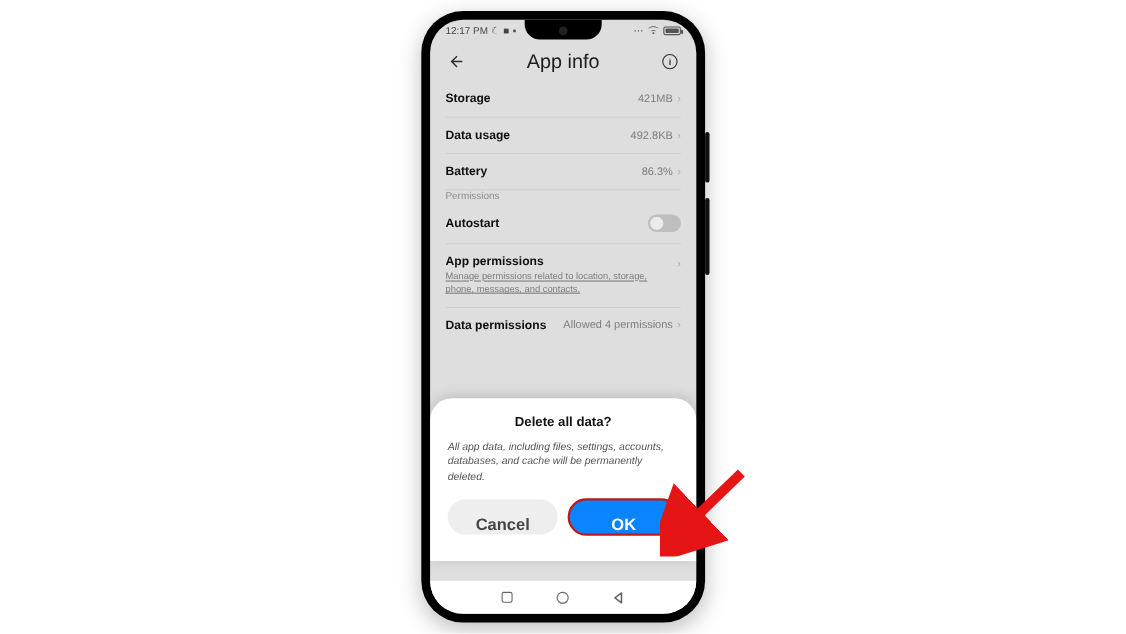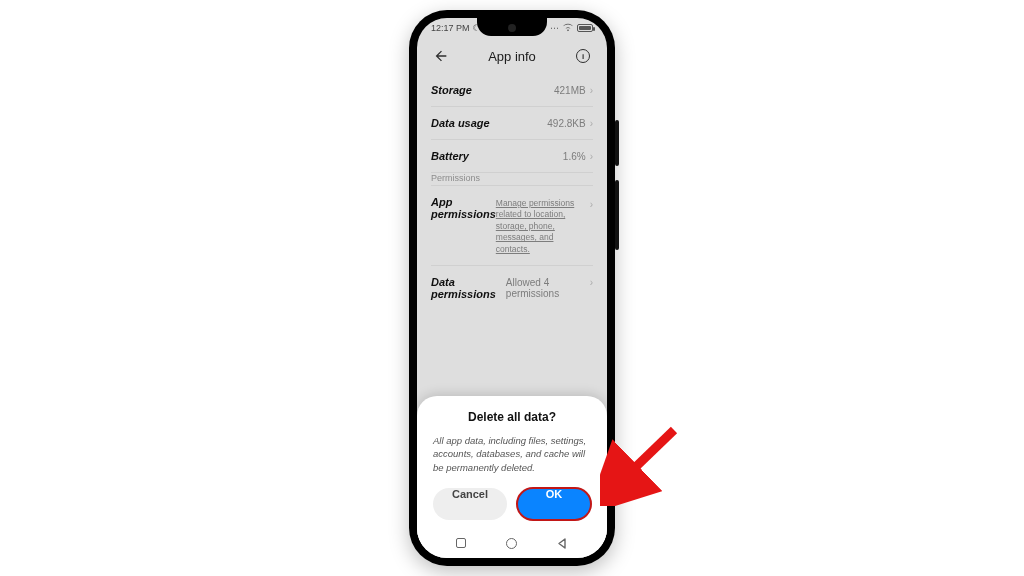--- a/index.html
+++ b/index.html
@@ -11,21 +11,21 @@
     position: relative;
     overflow: hidden;
     display: flex;
     align-items: center;
     justify-content: center;
   }
 
   
   .phone {
     position: relative;
-    width: 206px;
+    width: 258px;
     height: 556px;
     background: #000;
     border-radius: 38px;
     padding: 8px;
     box-shadow: 0 6px 20px rgba(0,0,0,.25);
   }
   .phone::before, .phone::after {
     
     content:"";
     position:absolute;
@@ -107,65 +107,65 @@
     font-size:11px;
   }
 
   .appbar{
     display:flex;
     align-items:center;
     justify-content:center;
     position:relative;
     height:36px;
   }
-  .appbar .title{font-size:13px;font-weight:500;color:#222;}
+  .appbar .title{font-size:18px;font-weight:500;color:#222;}
   .appbar .back, .appbar .info{
     position:absolute;top:50%;transform:translateY(-50%);
     width:20px;height:20px;display:flex;align-items:center;justify-content:center;
   }
   .appbar .back{left:2px;}
   .appbar .info{right:2px;}
   .info-circle{
     width:14px;height:14px;border:1.2px solid #333;border-radius:50%;
     display:flex;align-items:center;justify-content:center;font-size:8px;font-weight:700;color:#333;
   }
 
   .row{
     display:flex;align-items:center;justify-content:space-between;
     padding:10px 2px;
   }
-  .row .label{font-size:11px;font-weight:600;color:#111;font-style:italic;}
+  .row .label{font-size:11px;font-weight:600;color:#111;}
   .row .value{font-size:10px;color:#888;display:flex;gap:4px;}
   .chev{color:#bbb;font-size:10px;}
   .divider{height:1px;background:rgba(0,0,0,.06);margin:0 2px;}
 
   .section-label{font-size:9px;color:#999;margin:0 2px 2px;}
   .subtext{font-size:8.5px;color:#888;line-height:1.35;margin-top:2px;text-decoration:underline;}
-  .multi{display:flex;gap:0;}
+  .multi{display:flex;flex-direction:column;gap:0;}
 
   
   .toggle{width:30px;height:16px;border-radius:10px;background:#cfcfcf;position:relative;}
   .toggle::after{content:"";position:absolute;left:2px;top:2px;width:12px;height:12px;background:#fff;border-radius:50%;}
 
   
   .sheet{
     position:absolute;left:0;right:0;bottom:0;
     background:#fff;
     border-top-left-radius:20px;
     border-top-right-radius:20px;
     padding:14px 16px 14px;
     box-shadow:0 -2px 12px rgba(0,0,0,.15);
     z-index:20;
   }
   .sheet h3{font-size:12px;font-weight:700;text-align:center;margin-bottom:10px;color:#111;}
   .sheet p{font-size:9.5px;color:#555;line-height:1.4;margin-bottom:14px;font-style:italic;}
   .btnrow{display:flex;gap:10px;margin-bottom:10px;}
   .btn{
-    flex:1;height:32px;border:none;border-radius:16px;font-size:11px;font-weight:600;
-    display:flex;align-items:flex-start;justify-content:center;
+    flex:1;height:32px;border:none;border-radius:16px;font-size:15px;font-weight:600;
+    display:flex;align-items:flex-end;justify-content:center;
   }
   .btn.cancel{background:#eee;color:#444;}
   .btn.ok{
     background:#0a84ff;color:#fff;
     outline:2px solid #c21717;
     outline-offset:-1px;
   }
 
   
   .navbar{
@@ -242,28 +242,32 @@
         <span class="value">
           <span>492.8KB</span>
           <span class="chev">›</span>
         </span>
       </div>
       <div class="divider"></div>
 
       <div class="row">
         <span class="label">Battery</span>
         <span class="value">
-          <span>1.6%</span>
+          <span>86.3%</span>
           <span class="chev">›</span>
         </span>
       </div>
       <div class="divider"></div>
 
       <div class="section-label">Permissions</div>
 
+      <div class="row">
+        <span class="label">Autostart</span>
+        <span class="toggle"></span>
+      </div>
       <div class="divider"></div>
 
       <div class="row" style="align-items:flex-start;">
         <div class="multi" style="flex:1;">
           <span class="label">App permissions</span>
           <span class="subtext">Manage permissions related to location, storage, phone, messages, and contacts.</span>
         </div>
         <span class="chev" style="margin-top:3px;">›</span>
       </div>
       <div class="divider"></div>
@@ -273,21 +277,21 @@
         <span class="value">
           <span>Allowed 4 permissions</span>
           <span class="chev">›</span>
         </span>
       </div>
 
     </div>
 
     <div class="dim"></div>
 
-    <div class="sheet" style="bottom:14px;">
+    <div class="sheet" style="bottom:48px;">
       <h3>Delete all data?</h3>
       <p>All app data, including files, settings, accounts, databases, and cache will be permanently deleted.</p>
       <div class="btnrow">
         <button class="btn cancel">
           <span>Cancel</span>
         </button>
         <button class="btn ok">
           <span>OK</span>
         </button>
       </div>

